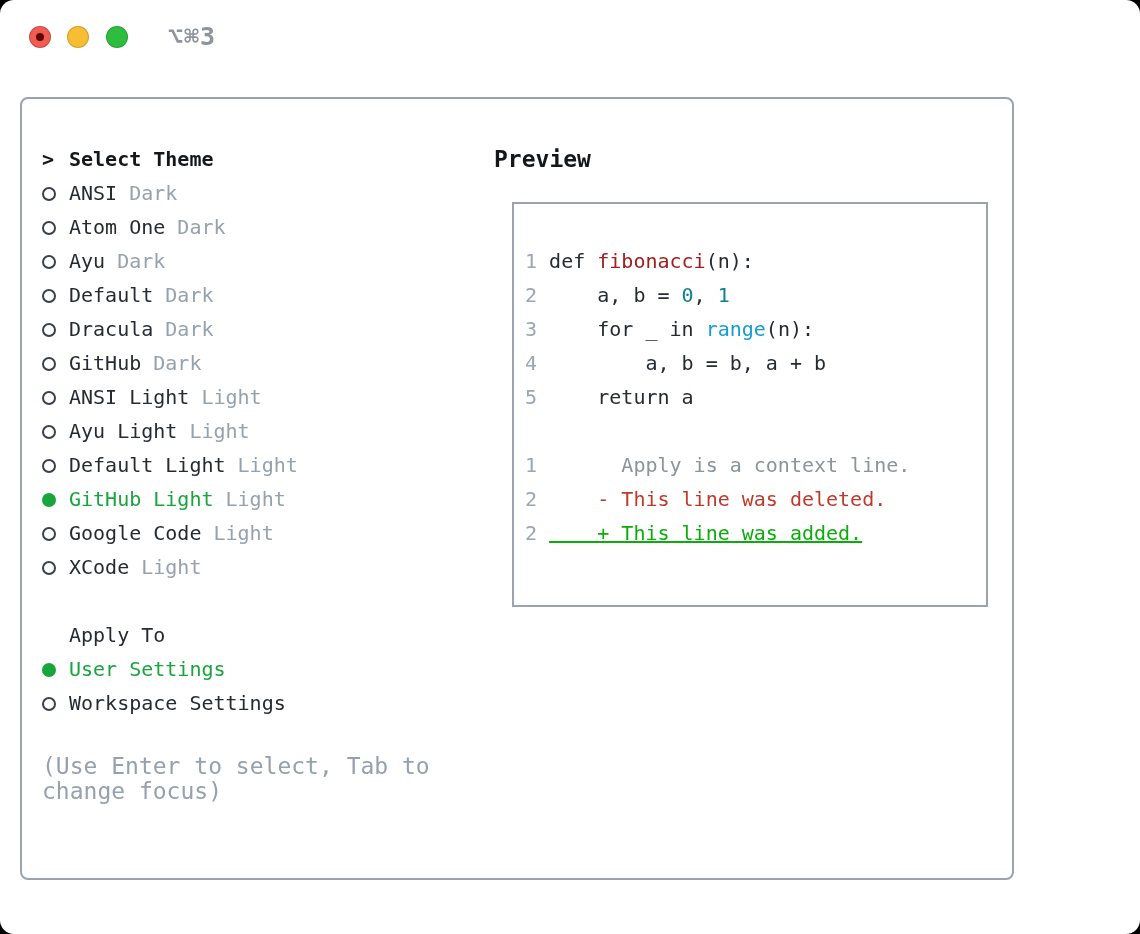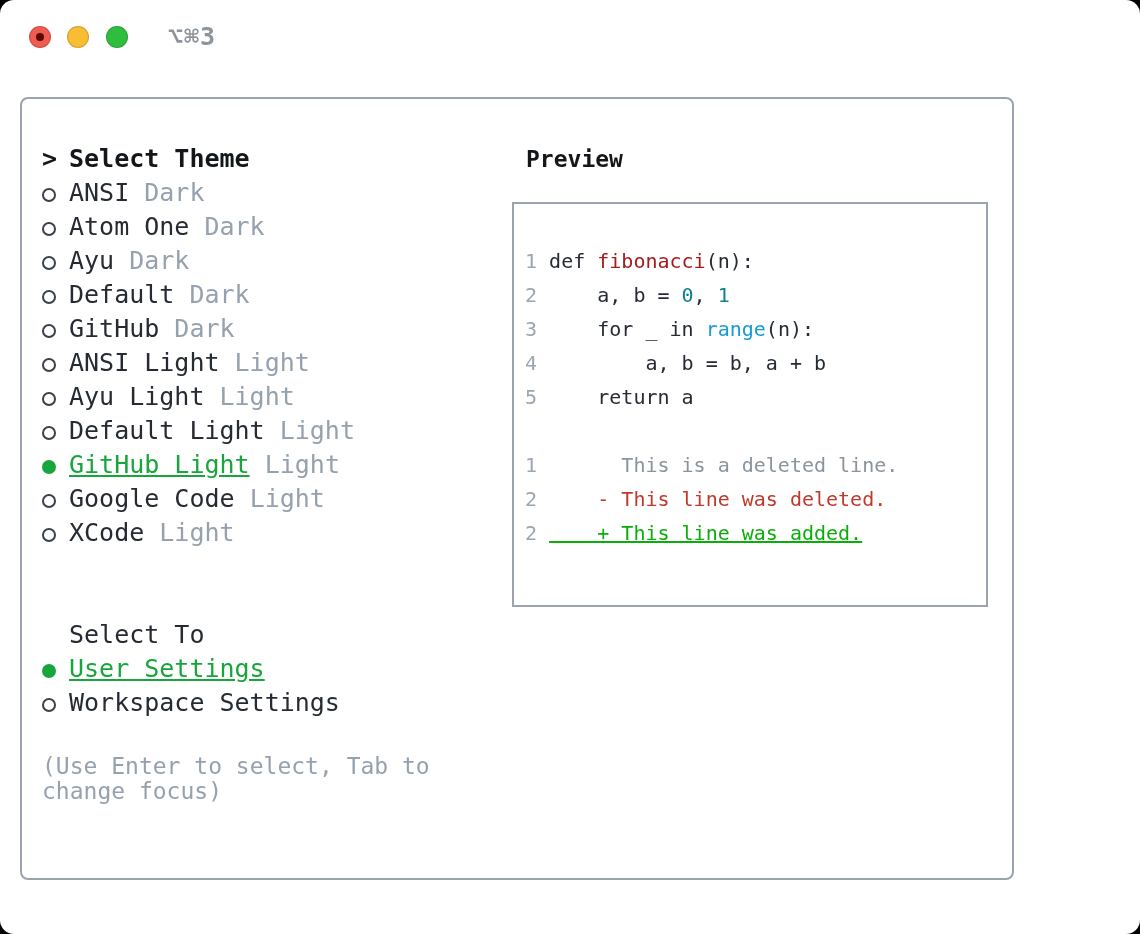--- a/index.html
+++ b/index.html
@@ -16,36 +16,36 @@
   .traffic{position:absolute;top:26px;width:22px;height:22px;border-radius:50%;border:1px solid rgba(0,0,0,.15);}
   .t-close{left:29px;background:#f05b52;}
   .t-min{left:67px;background:#f7bd33;}
   .t-zoom{left:106px;background:#2fbd3f;}
   .t-dot{position:absolute;left:6px;top:6px;width:8px;height:8px;border-radius:50%;background:#5c0a03;}
   .win-title{position:absolute;left:168px;top:0;height:74px;line-height:74px;
     font-size:25px;font-weight:bold;color:var(--title);letter-spacing:1px;}
   
   .panel{position:absolute;left:20px;top:97px;width:994px;height:783px;
     border:2px solid var(--border);border-radius:8px;background:#fff;}
-  .row{height:34px;line-height:34px;font-size:25px;color:var(--fg);white-space:nowrap;}
+  .row{height:34px;line-height:34px;font-size:20px;color:var(--fg);white-space:nowrap;}
   .bold{font-weight:bold;color:#14171a;}
   .marker{display:inline-block;width:27px;font-weight:bold;color:#14171a;}
   .radio{display:inline-block;width:14px;height:14px;border-radius:50%;
     border:2px solid #3a414b;margin-right:13px;transform:translateY(1px);}
   .radio.sel{background:var(--green);border-color:var(--green);}
   .tname{color:var(--fg);text-align:center;}
-  .sel-item .tname{color:var(--green);text-decoration:underline;}
+  .sel-item .tname{color:var(--green);}
   .tsuffix{margin-left:1ch;color:var(--muted);}
   .themes{position:absolute;left:20px;top:43px;}
   .apply{position:absolute;left:20px;top:519px;}
   .apply-header{padding-left:27px;}
   .hint{position:absolute;left:20px;top:655px;width:412px;font-size:23px;
     line-height:25px;color:var(--muted);white-space:normal;}
   
-  .preview-header{position:absolute;left:504px;top:43px;height:34px;line-height:34px;
+  .preview-header{position:absolute;left:472px;top:43px;height:34px;line-height:34px;
     font-size:23px;font-weight:bold;color:#14171a;}
   .preview-box{position:absolute;left:490px;top:103px;width:476px;height:405px;
     border:2px solid var(--border);background:#fff;overflow:hidden;}
   .code{padding:6px 0 0 11px;}
   .cline{height:34px;line-height:34px;font-size:20px;white-space:pre;color:var(--fg);}
   .lnum{color:var(--num);}
   .tok-fg{color:var(--fg);} .tok-fn{color:var(--fn);} .tok-lit{color:var(--lit);}
   .tok-call{color:var(--call);} .tok-ctx{color:var(--ctx);}
   .tok-del{color:var(--del);} .tok-add{color:var(--add);text-decoration:underline;}
 </style>
@@ -67,52 +67,53 @@
 
     <div class="themes">
       <div class="row">
         <span class="marker">&gt;</span><span class="bold">Select Theme</span>
       </div>
 
     <div class="row"><span class="radio"></span><span class="tname">ANSI</span><span class="tsuffix">Dark</span></div>
         <div class="row"><span class="radio"></span><span class="tname">Atom One</span><span class="tsuffix">Dark</span></div>
         <div class="row"><span class="radio"></span><span class="tname">Ayu</span><span class="tsuffix">Dark</span></div>
         <div class="row"><span class="radio"></span><span class="tname">Default</span><span class="tsuffix">Dark</span></div>
+        <div class="row"><span class="radio"></span><span class="tname">Dracula</span><span class="tsuffix">Dark</span></div>
         <div class="row"><span class="radio"></span><span class="tname">GitHub</span><span class="tsuffix">Dark</span></div>
         <div class="row"><span class="radio"></span><span class="tname">ANSI Light</span><span class="tsuffix">Light</span></div>
         <div class="row"><span class="radio"></span><span class="tname">Ayu Light</span><span class="tsuffix">Light</span></div>
         <div class="row"><span class="radio"></span><span class="tname">Default Light</span><span class="tsuffix">Light</span></div>
         <div class="row sel-item"><span class="radio sel"></span><span class="tname">GitHub Light</span><span class="tsuffix">Light</span></div>
         <div class="row"><span class="radio"></span><span class="tname">Google Code</span><span class="tsuffix">Light</span></div>
         <div class="row"><span class="radio"></span><span class="tname">XCode</span><span class="tsuffix">Light</span></div>
       </div>
 
     <div class="apply">
       <div class="row apply-header">
-        <span>Select To</span>
+        <span>Apply To</span>
       </div>
 
     <div class="row sel-item"><span class="radio sel"></span><span class="tname">User Settings</span></div>
         <div class="row"><span class="radio"></span><span class="tname">Workspace Settings</span></div>
       </div>
 
     <div class="hint">(Use Enter to select, Tab to change focus)</div>
 
     <div class="preview-header">Preview</div>
 
     <div class="preview-box">
       <div class="code">
 
       <div class="cline"></div>
           <div class="cline"><span class="lnum">1</span> <span class="tok-fg">def </span><span class="tok-fn">fibonacci</span><span class="tok-fg">(n):</span></div>
           <div class="cline"><span class="lnum">2</span> <span class="tok-fg">    a, b = </span><span class="tok-lit">0</span><span class="tok-fg">, </span><span class="tok-lit">1</span></div>
           <div class="cline"><span class="lnum">3</span> <span class="tok-fg">    for _ in </span><span class="tok-call">range</span><span class="tok-fg">(n):</span></div>
           <div class="cline"><span class="lnum">4</span> <span class="tok-fg">        a, b = b, a + b</span></div>
           <div class="cline"><span class="lnum">5</span> <span class="tok-fg">    return a</span></div>
           <div class="cline"></div>
-          <div class="cline"><span class="lnum">1</span> <span class="tok-ctx">      This is a deleted line.</span></div>
+          <div class="cline"><span class="lnum">1</span> <span class="tok-ctx">      Apply is a context line.</span></div>
           <div class="cline"><span class="lnum">2</span> <span class="tok-del">    - This line was deleted.</span></div>
           <div class="cline"><span class="lnum">2</span> <span class="tok-add">    + This line was added.</span></div>
         </div>
     </div>
 
   </div>
 </div>
 
 </body></html>

